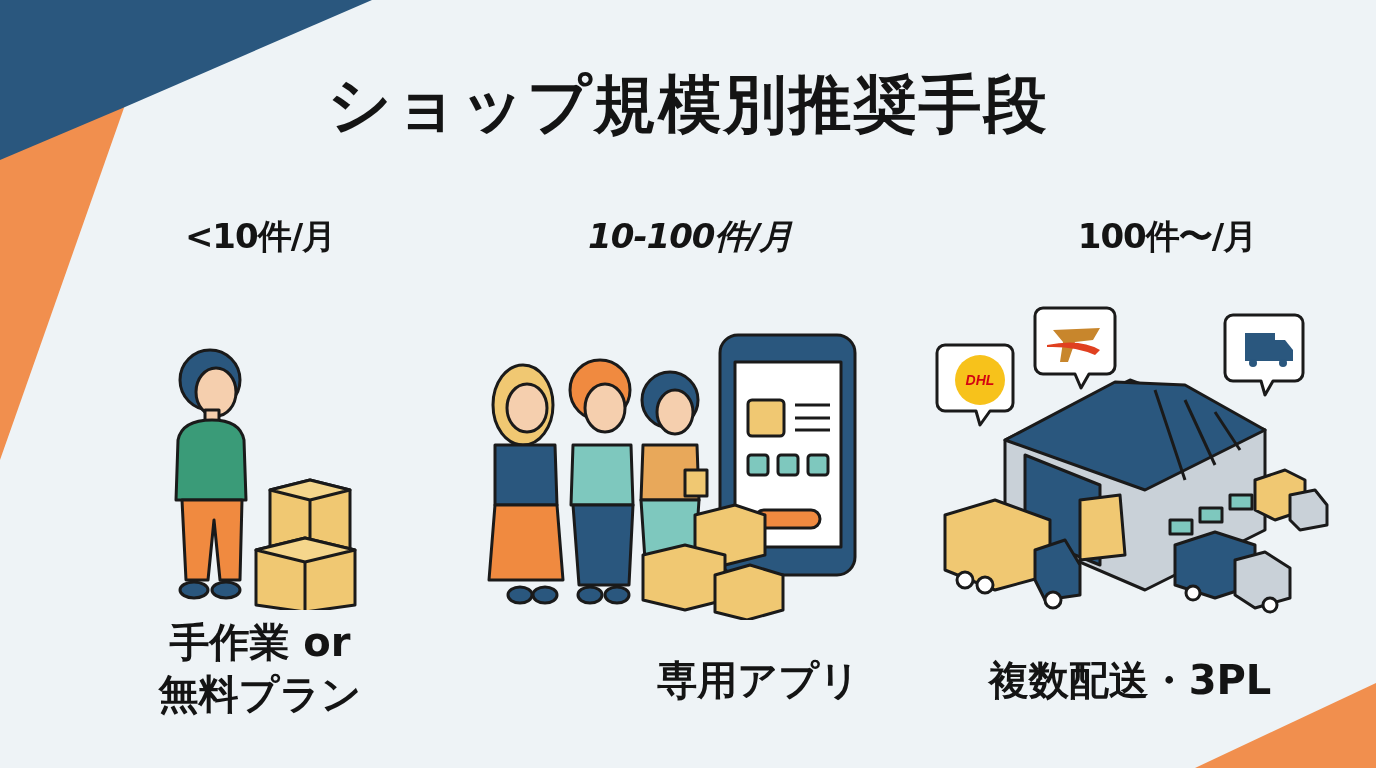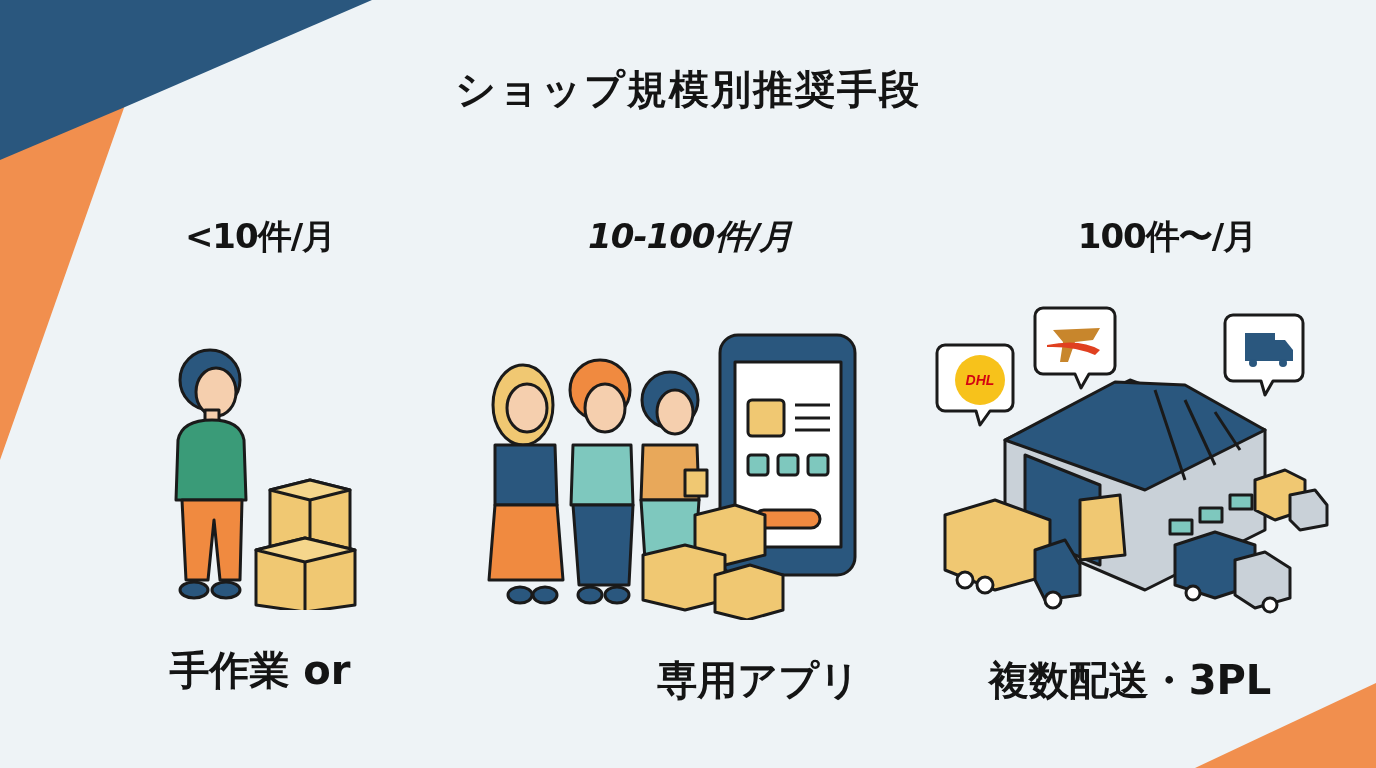--- a/index.html
+++ b/index.html
@@ -1,19 +1,19 @@
 <!DOCTYPE html>
 <html><head>
 <meta charset="utf-8">
 <style>
   html,body{margin:0;padding:0;}
   body{width:1376px;height:768px;overflow:hidden;background:#eef3f6;position:relative;
        font-family:"DejaVu Sans","Liberation Sans",sans-serif;color:#141414;}
   .bg{position:absolute;inset:0;}
-  .title{position:absolute;left:0;width:1376px;top:62px;text-align:center;font-size:40px;font-weight:bold;letter-spacing:2px;}
+  .title{position:absolute;left:0;width:1376px;top:62px;text-align:center;font-size:63px;font-weight:bold;letter-spacing:2px;}
   .col-head{position:absolute;top:214px;font-size:34px;font-weight:bold;text-align:center;letter-spacing:-1px;}
   .col-label{position:absolute;font-size:40px;font-weight:bold;text-align:center;line-height:52px;}
   .illus{position:absolute;}
 </style>
 </head>
 <body>
 
 <svg class="bg" width="1376" height="768" viewBox="0 0 1376 768">
   <polygon points="0,0 125,0 120,110 0,158" fill="#f18f4e"></polygon>
   <polygon points="125,105 0,158 0,460" fill="#f18f4e"></polygon>
@@ -110,17 +110,18 @@
     <circle cx="50" cy="285" r="8" fill="#fff"></circle>
     <circle cx="118" cy="300" r="8" fill="#fff"></circle>
   <polygon points="240,245 280,232 320,245 320,285 280,298 240,285" fill="#2a577e"></polygon>
   <polygon points="300,260 330,252 355,268 355,298 320,308 300,295" fill="#c9d1d8"></polygon>
   <circle cx="258" cy="293" r="7" fill="#fff"></circle>
     <circle cx="335" cy="305" r="7" fill="#fff"></circle>
   <polygon points="320,180 350,170 370,180 370,210 340,220 320,210" fill="#f0c872"></polygon>
   <polygon points="355,195 380,190 392,205 392,225 365,230 355,220" fill="#c9d1d8"></polygon>
 </svg>
 
-<div class="col-label" style="left:120px;width:280px;top:644px;">
+<div class="col-label" style="left:120px;width:280px;top:616px;">
   <div>手作業 or</div>
+  <div>無料プラン</div>
 </div>
 <div class="col-label" style="left:520px;width:340px;top:654px;text-align:right;">専用アプリ</div>
 <div class="col-label" style="left:940px;width:380px;top:654px;">複数配送・3PL</div>
 
 </body></html>

